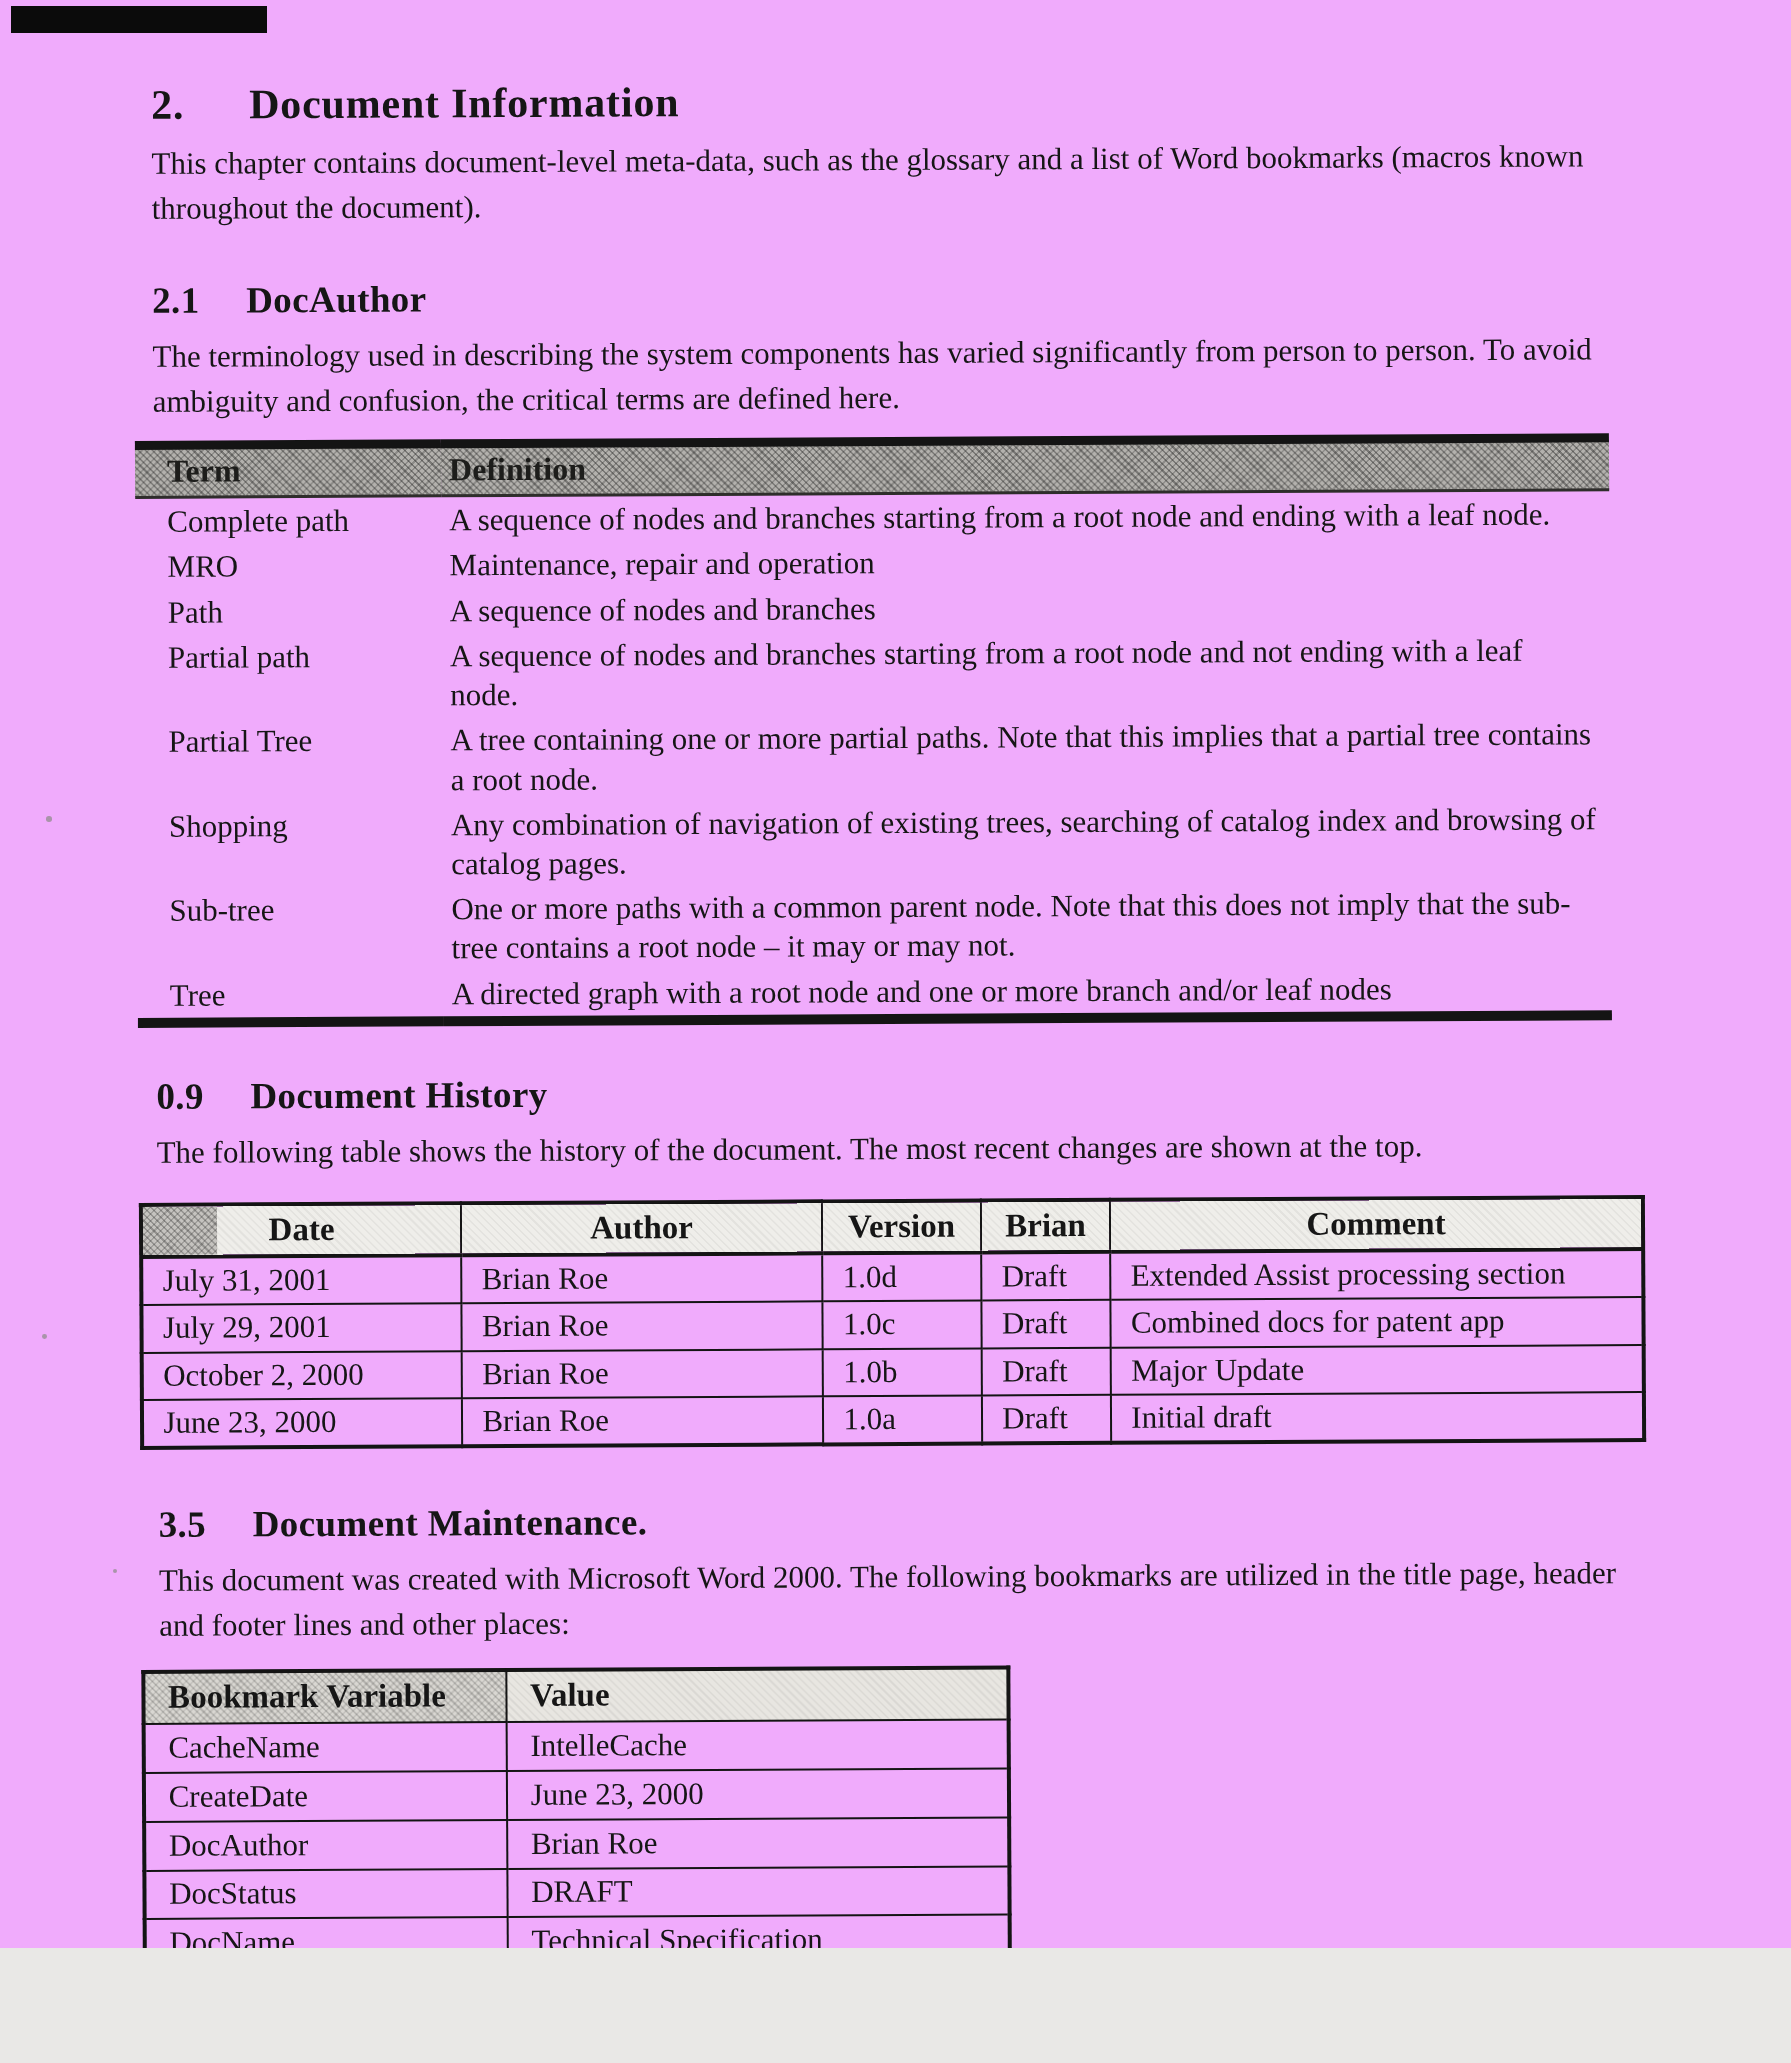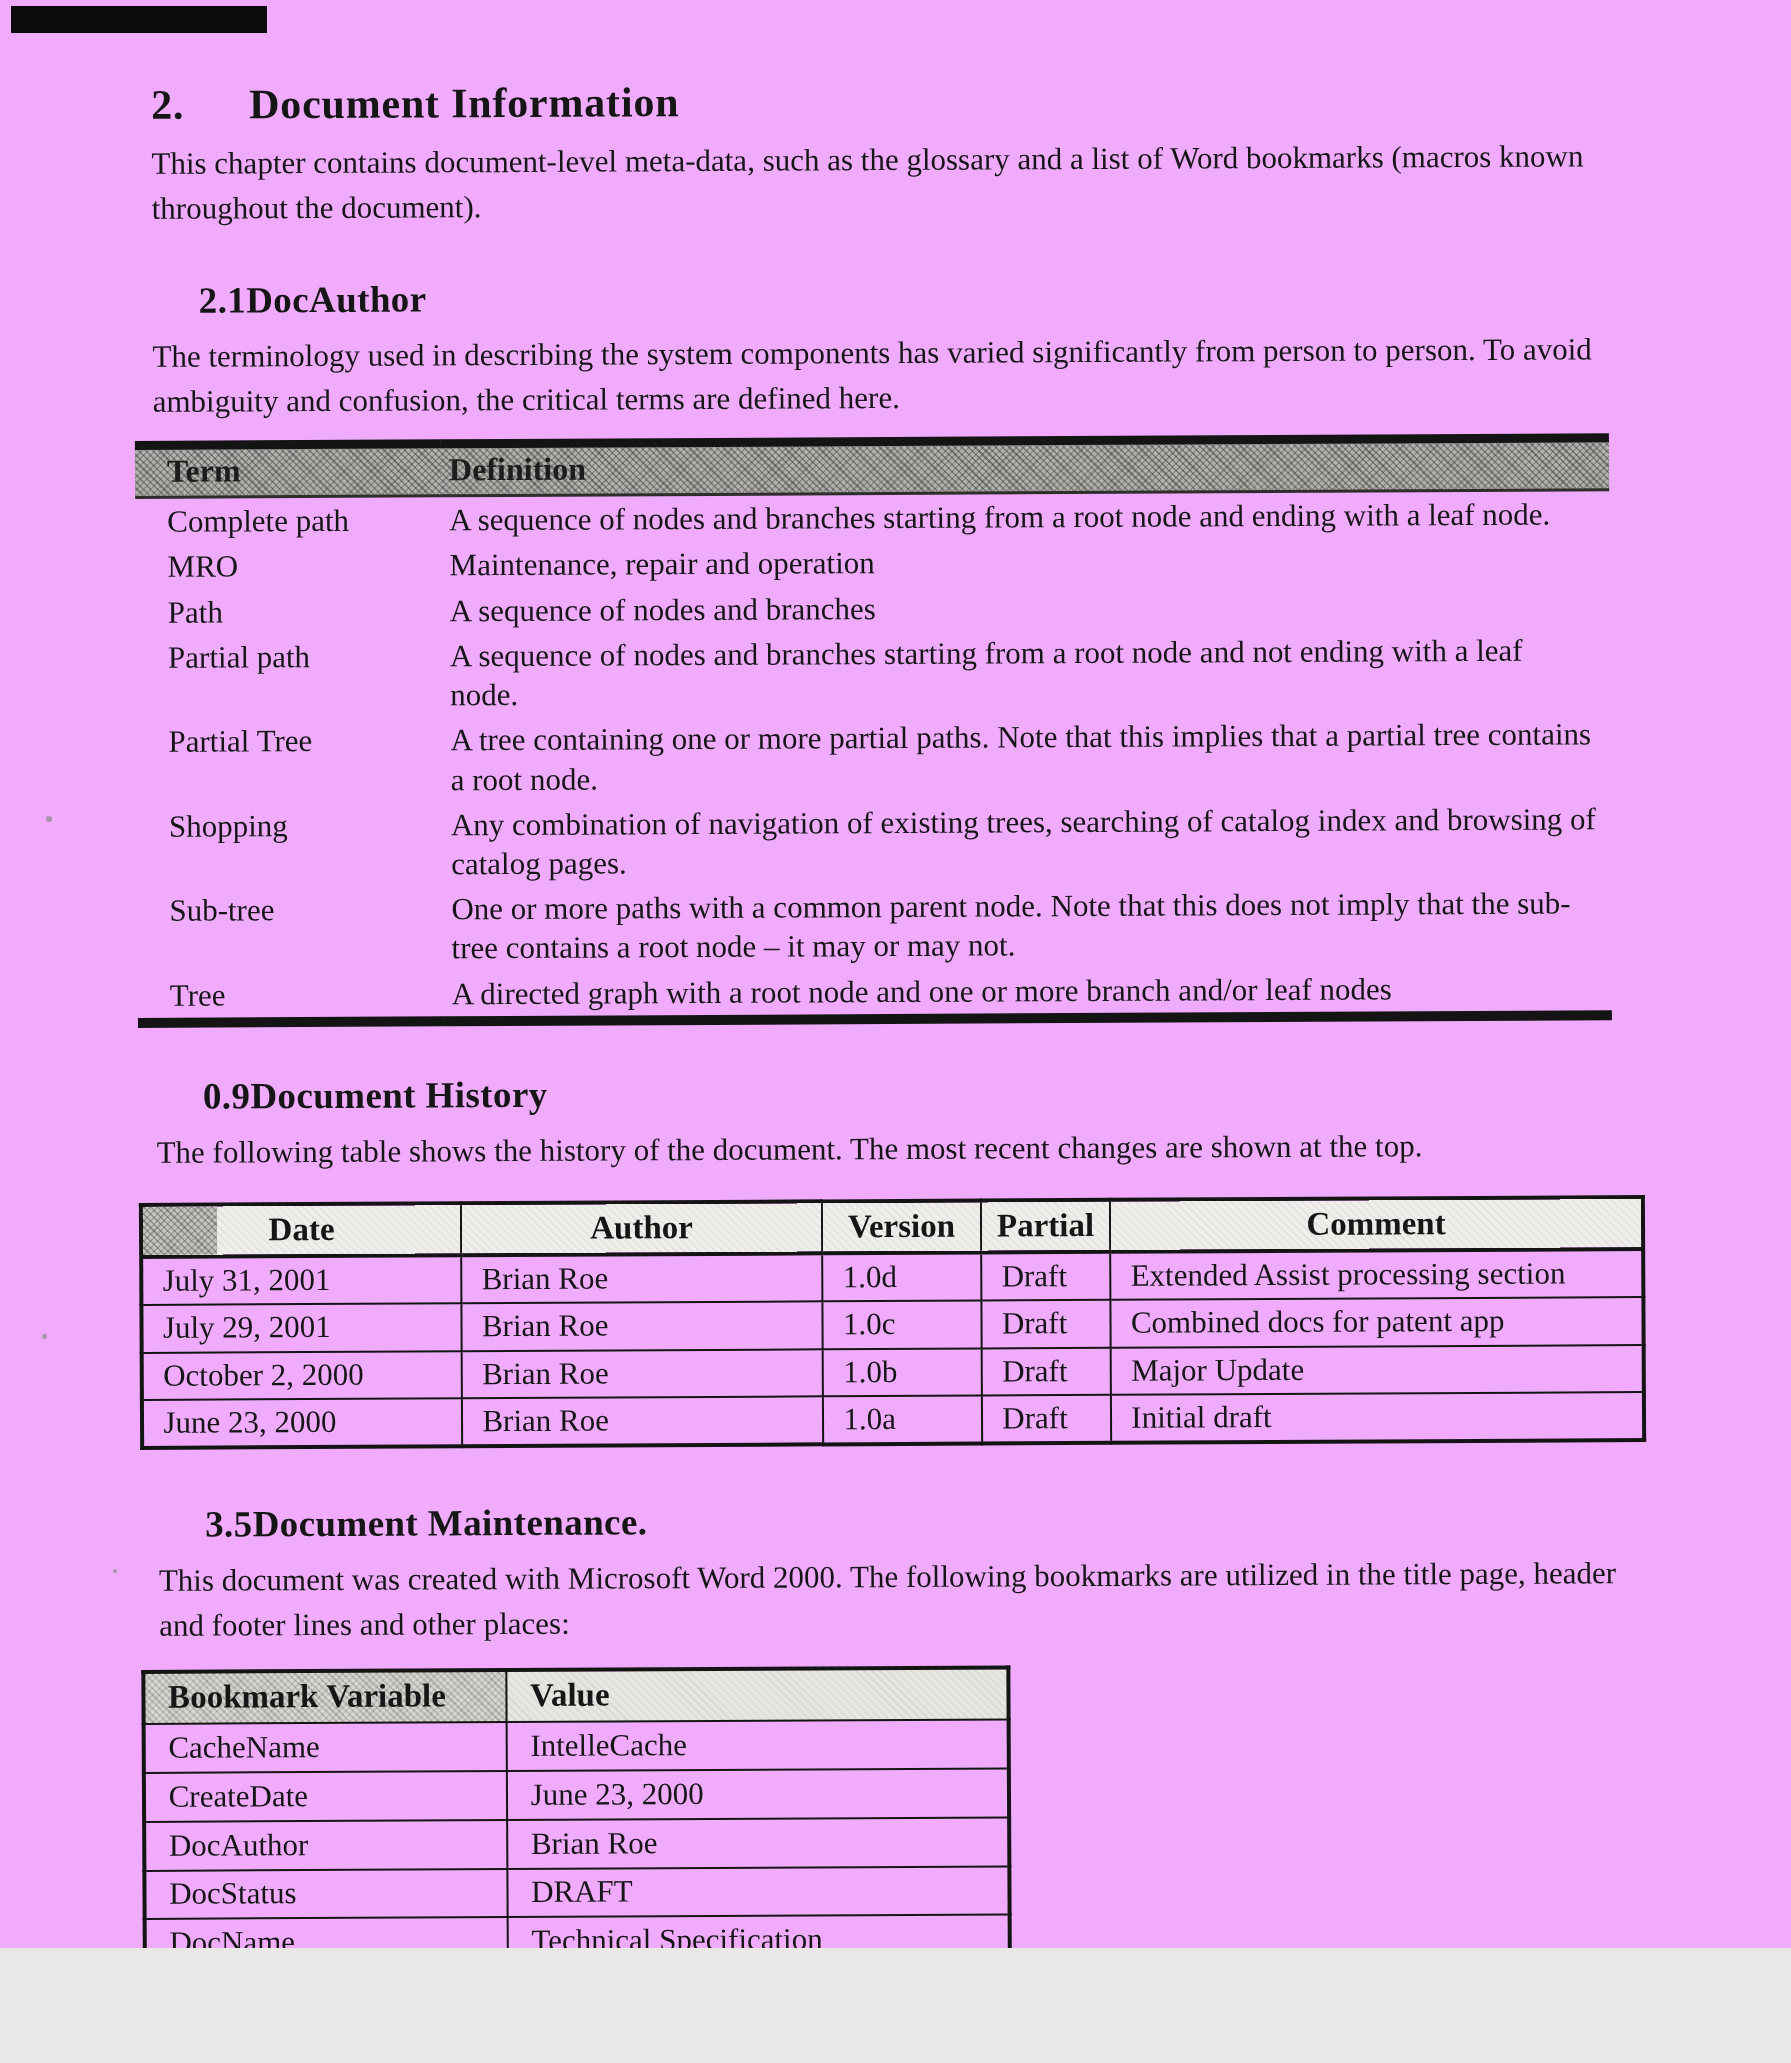--- a/index.html
+++ b/index.html
@@ -23,21 +23,21 @@
   .content{
     position:absolute;left:133px;top:77px;width:1515px;
     transform:rotate(-0.3deg);
     transform-origin:50% 0;
   }
 
   h1,h2,p{margin:0;font-weight:normal;}
   h1{font-size:42px;font-weight:bold;margin-left:18px;letter-spacing:0.8px;}
   h1 .num{display:inline-block;width:98px;}
   h2{font-size:37px;font-weight:bold;margin-left:18px;letter-spacing:0.4px;}
-  h2 .num{display:inline-block;width:94px;text-align:right;}
+  h2 .num{display:inline-block;width:94px;}
   p.body{font-size:31px;line-height:1.45;margin-left:18px;width:1475px;}
 
   .mt-intro{margin-top:13px;}
   .h-21{margin-top:47px;}
   .h-22{margin-top:47px;}
   .h-23{margin-top:53px;}
 
   
   table{border-collapse:collapse;}
   table.glossary{
@@ -195,21 +195,21 @@
           <col class="c2">
           <col class="c3">
           <col class="c4">
           <col>
         </colgroup>
       <thead>
         <tr>
           <th class="chip">Date</th>
           <th>Author</th>
           <th>Version</th>
-          <th>Partial</th>
+          <th>Brian</th>
           <th>Comment</th>
         </tr>
       </thead>
       <tbody>
         <tr>
           <td>July 31, 2001</td>
           <td>Brian Roe</td>
           <td>1.0d</td>
           <td>Draft</td>
           <td>Extended Assist processing section</td>

